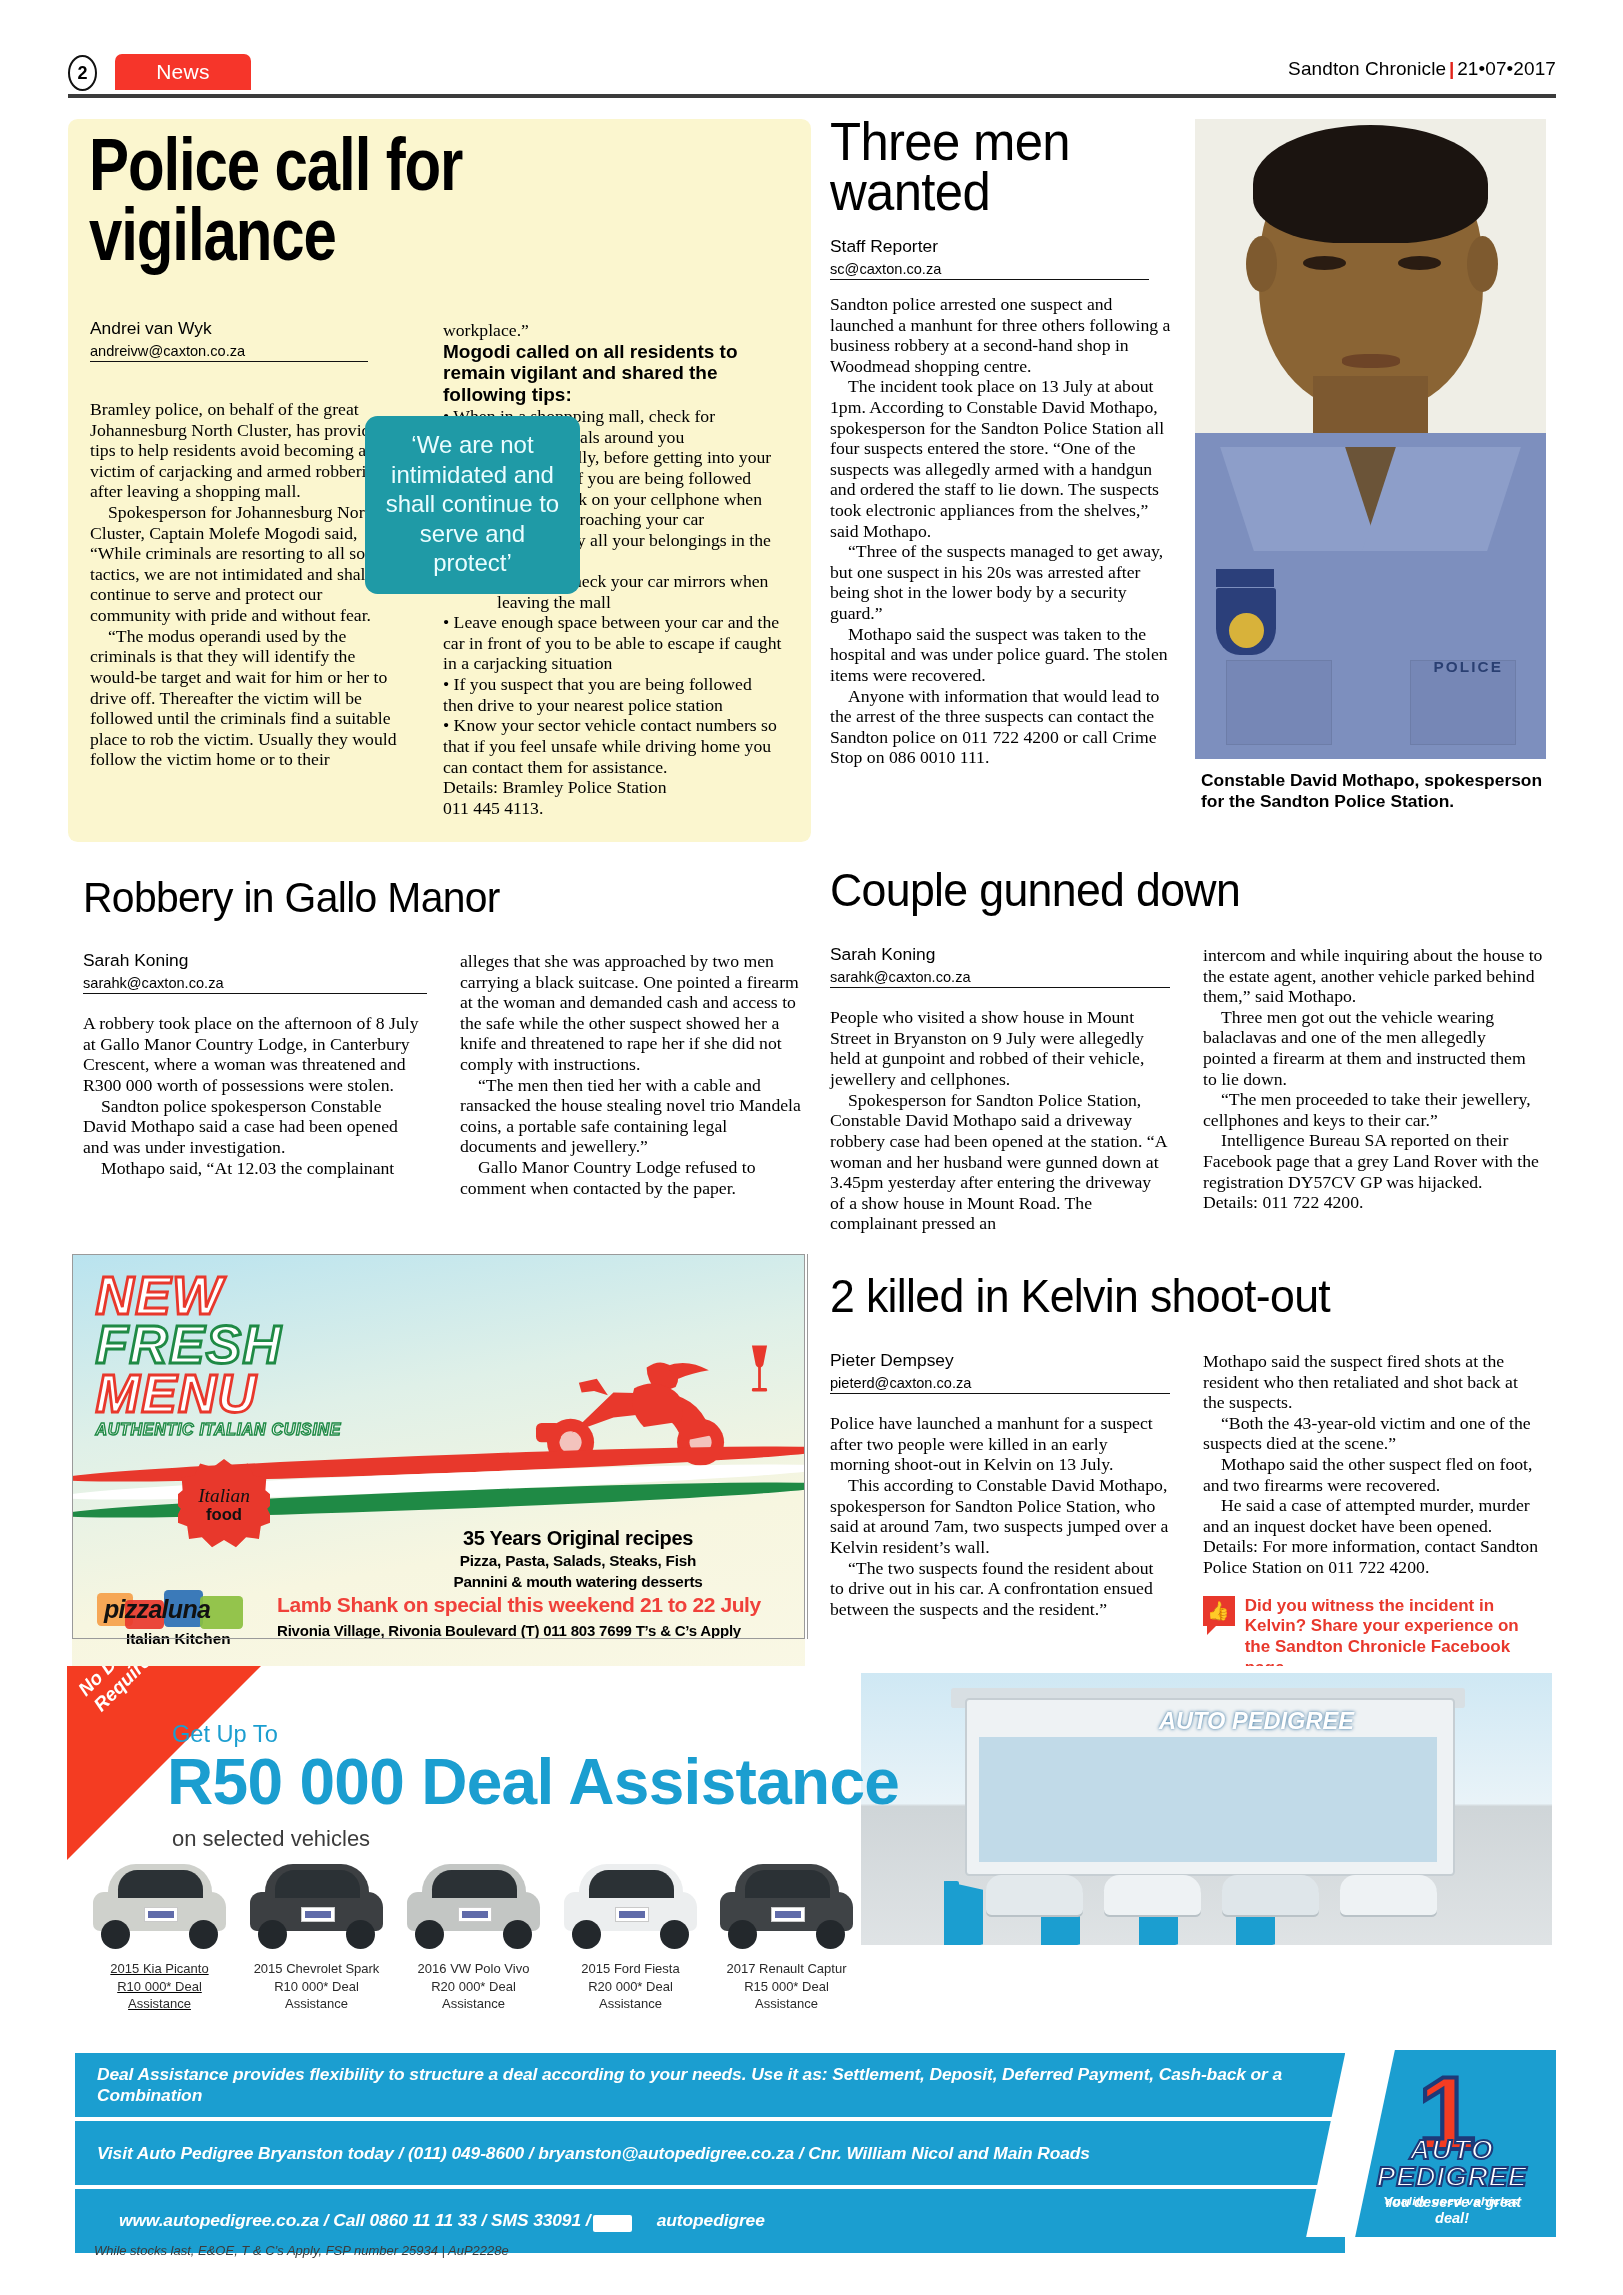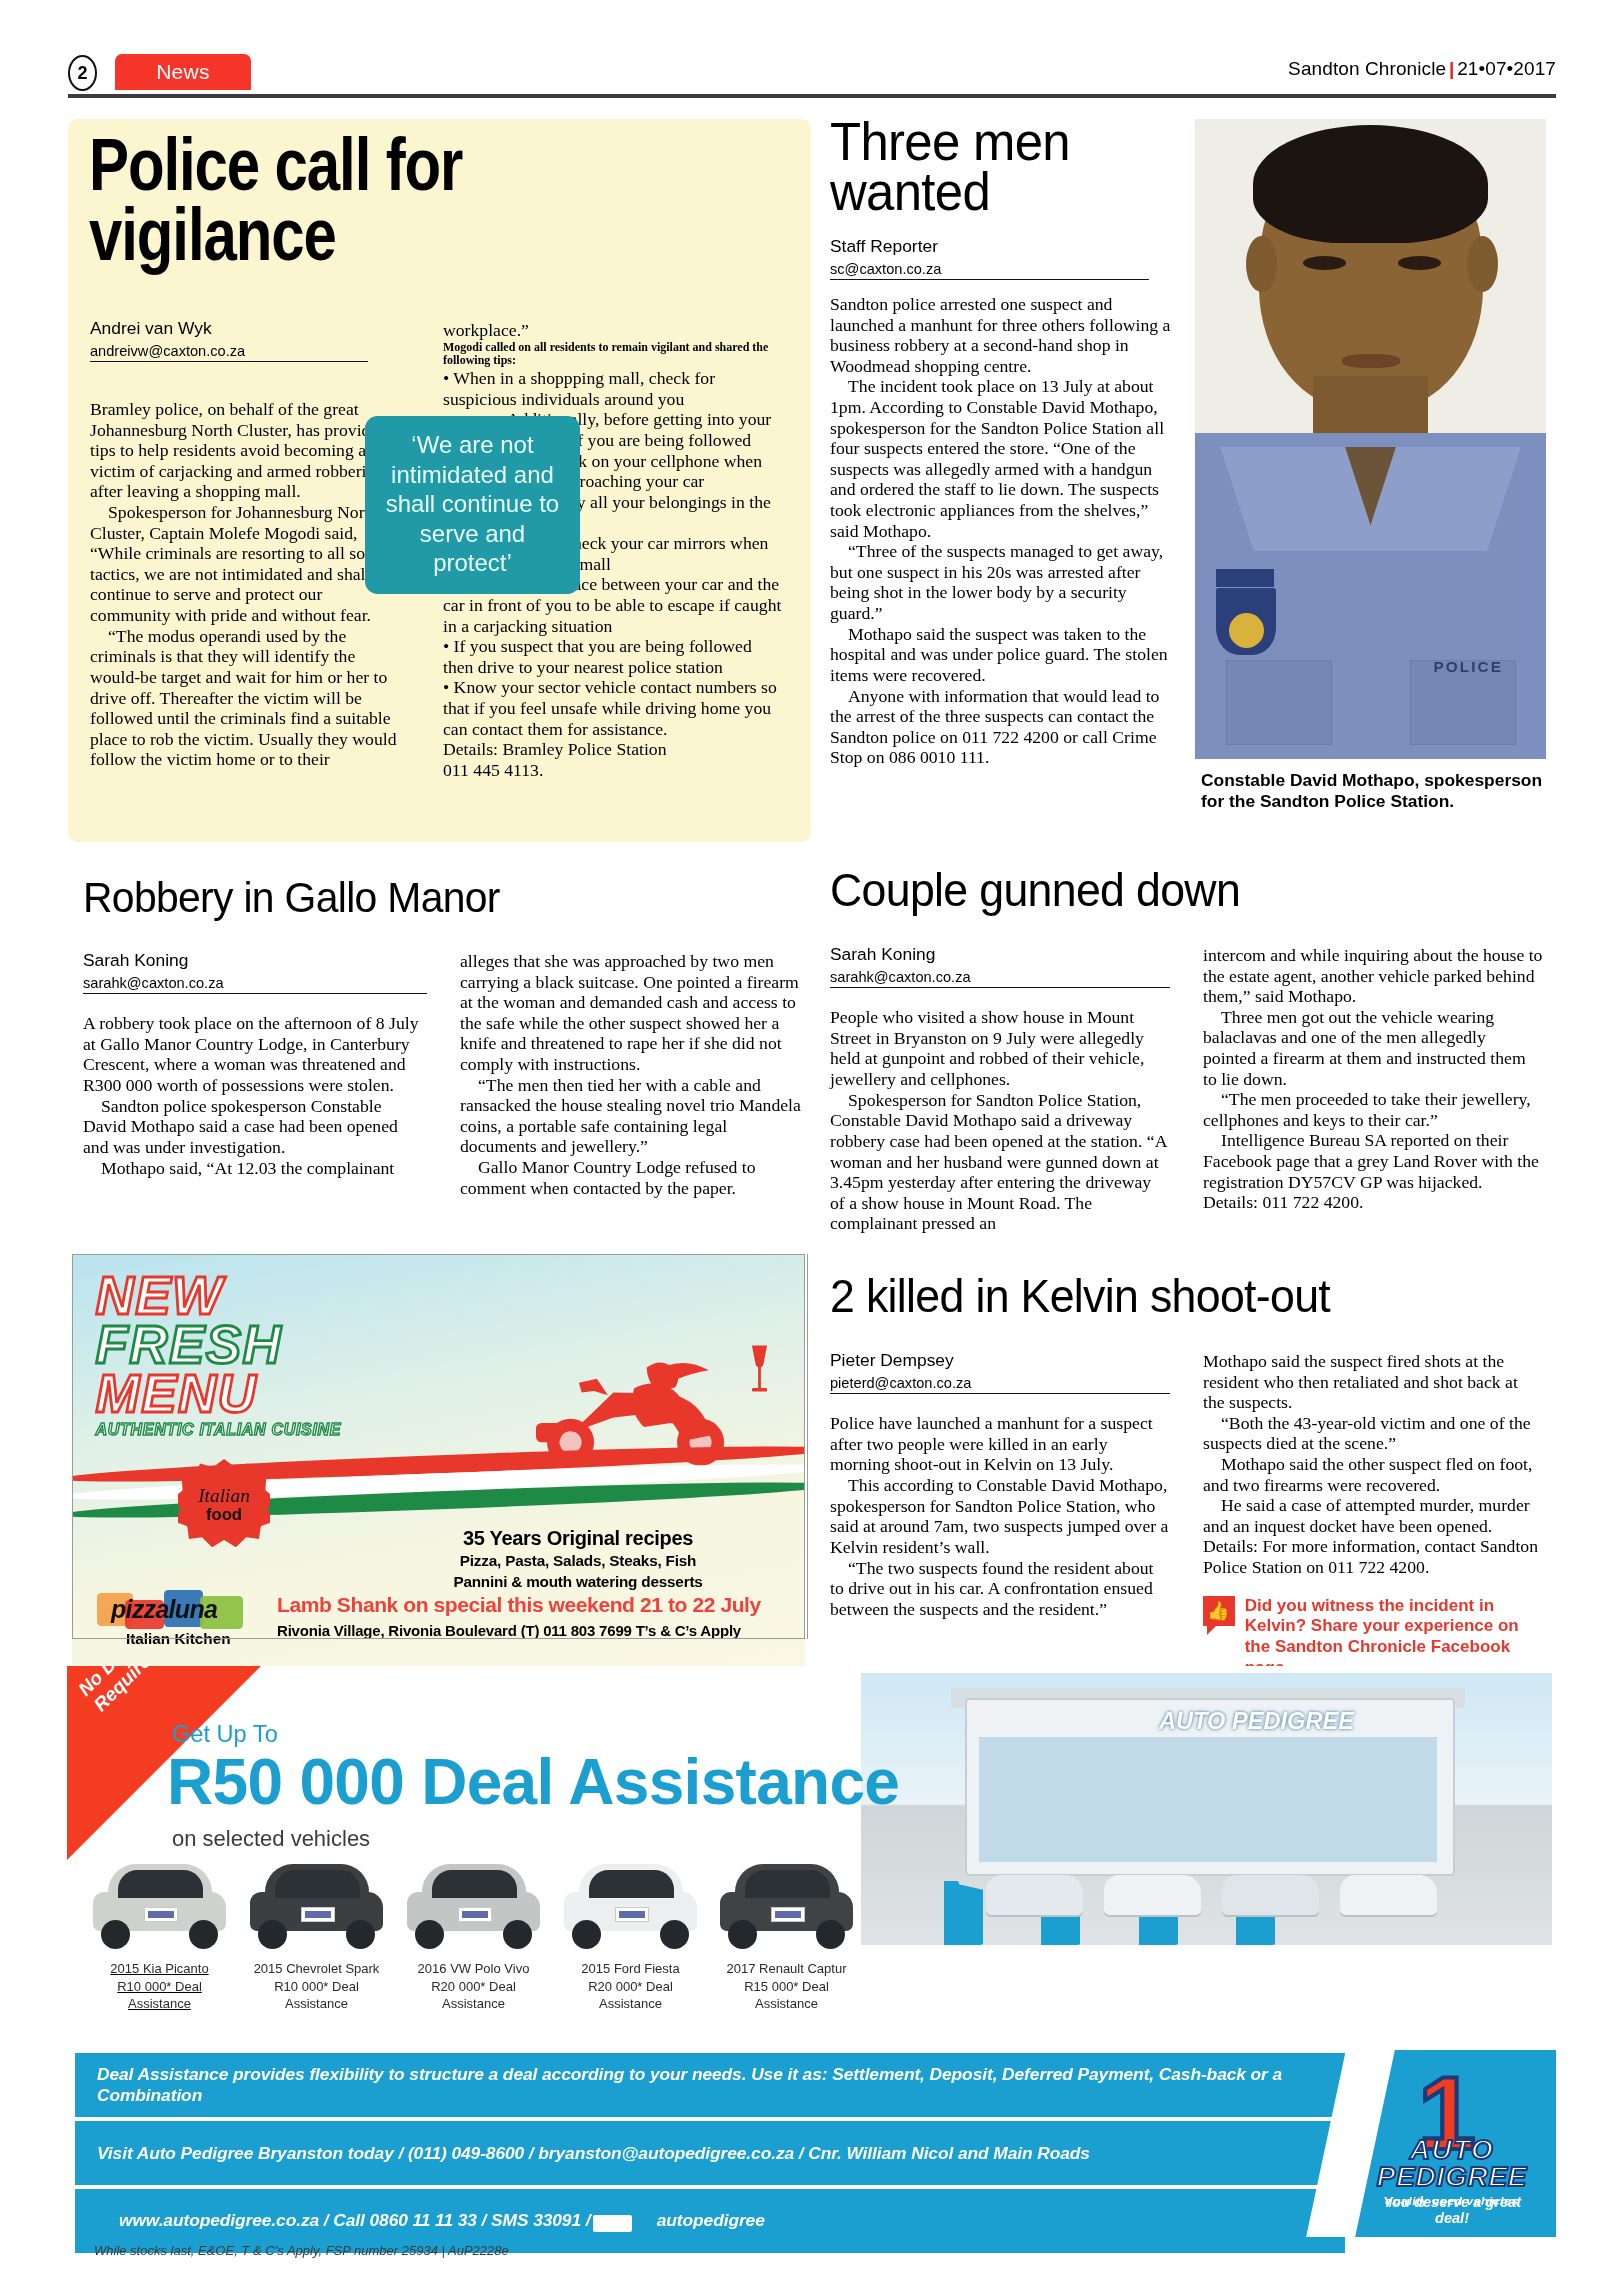--- a/index.html
+++ b/index.html
@@ -30,21 +30,21 @@
                font-weight:700;font-size:75px;line-height:.93;letter-spacing:-1.4px;transform:scaleX(.80);
                transform-origin:left top;}
   .feature .by{position:absolute;left:22px;top:200px;width:278px;}
   .feature .colL{position:absolute;left:22px;top:280px;width:312px;}
   .feature .colR{position:absolute;left:375px;top:201px;width:340px;}
   .pullquote{position:absolute;left:297px;top:297px;width:215px;background:#1f9aa6;border-radius:12.5px;
              padding:14px 12.5px 16.7px 12.5px;box-sizing:border-box;color:#eafdff;
              font-family:"Liberation Sans",sans-serif;font-size:24px;line-height:1.23;text-align:center;}
   .tiplist{margin:0;padding:0;list-style:none;}
   .tiplist li{font-size:17.7px;line-height:1.165;}
-  .bold-lead{font-family:Liberation Serif, serif;font-weight:700;font-size:12px;line-height:1.15;}
+  .bold-lead{font-family:Liberation Sans, sans-serif;font-weight:700;font-size:19px;line-height:1.15;}
 
   
   .art2{position:absolute;left:830px;top:117px;width:347px;}
   .art2 h2{margin:0;font-family:"Liberation Sans",sans-serif;font-weight:400;font-size:53px;line-height:.95;
            letter-spacing:-0.7px;transform:scaleX(.96);transform-origin:left top;}
   .art2 .by{margin-top:19.4px;width:319px;}
   .art2 .txt{margin-top:14px;}
 
   
   .photo{position:absolute;left:1195px;top:119px;width:351px;height:640px;
@@ -129,21 +129,21 @@
   .pz-rightcopy{position:absolute;left:298px;top:271px;width:416px;text-align:center;
                 font-family:"Liberation Sans",sans-serif;font-weight:700;}
   .pz-r1{font-size:20px;line-height:1.3;letter-spacing:-0.3px;}
   .pz-r2{font-size:15.3px;line-height:1.35;letter-spacing:-0.2px;}
   .pz-special{position:absolute;left:205px;top:339px;width:528px;color:#f0413a;
               font-family:"Liberation Sans",sans-serif;font-weight:700;font-size:21px;letter-spacing:-0.4px;}
   .pz-addr{position:absolute;left:205px;top:368px;width:528px;
            font-family:"Liberation Sans",sans-serif;font-weight:700;font-size:15px;letter-spacing:-0.2px;}
   .pz-logo{position:absolute;left:25px;top:335px;width:160px;height:43px;}
   .pz-logo .blob{position:absolute;border-radius:4.2px;opacity:.92;}
-  .pz-logo .word{position:absolute;left:14px;top:5.6px;font-family:"Liberation Sans",sans-serif;
+  .pz-logo .word{position:absolute;left:7px;top:5.6px;font-family:"Liberation Sans",sans-serif;
                  font-style:italic;font-weight:700;font-size:25px;color:#111;letter-spacing:-0.7px;}
   .pz-kitchen{position:absolute;left:54px;top:376px;font-family:"Liberation Sans",sans-serif;
               font-weight:700;font-size:15.3px;}
   .adborder{position:absolute;left:72px;top:1254px;width:733px;height:385px;border:1.4px solid #9a9a9a;
             pointer-events:none;box-sizing:border-box;}
   .midrule{position:absolute;left:807px;top:1254px;width:1.4px;height:385px;background:#9a9a9a;}
 
   
   .apad{position:absolute;left:67px;top:1666px;width:1490px;height:548px;background:#fff;overflow:hidden;}
   .ap-corner{position:absolute;left:0;top:0;width:194px;height:194px;background:#f43c22;

